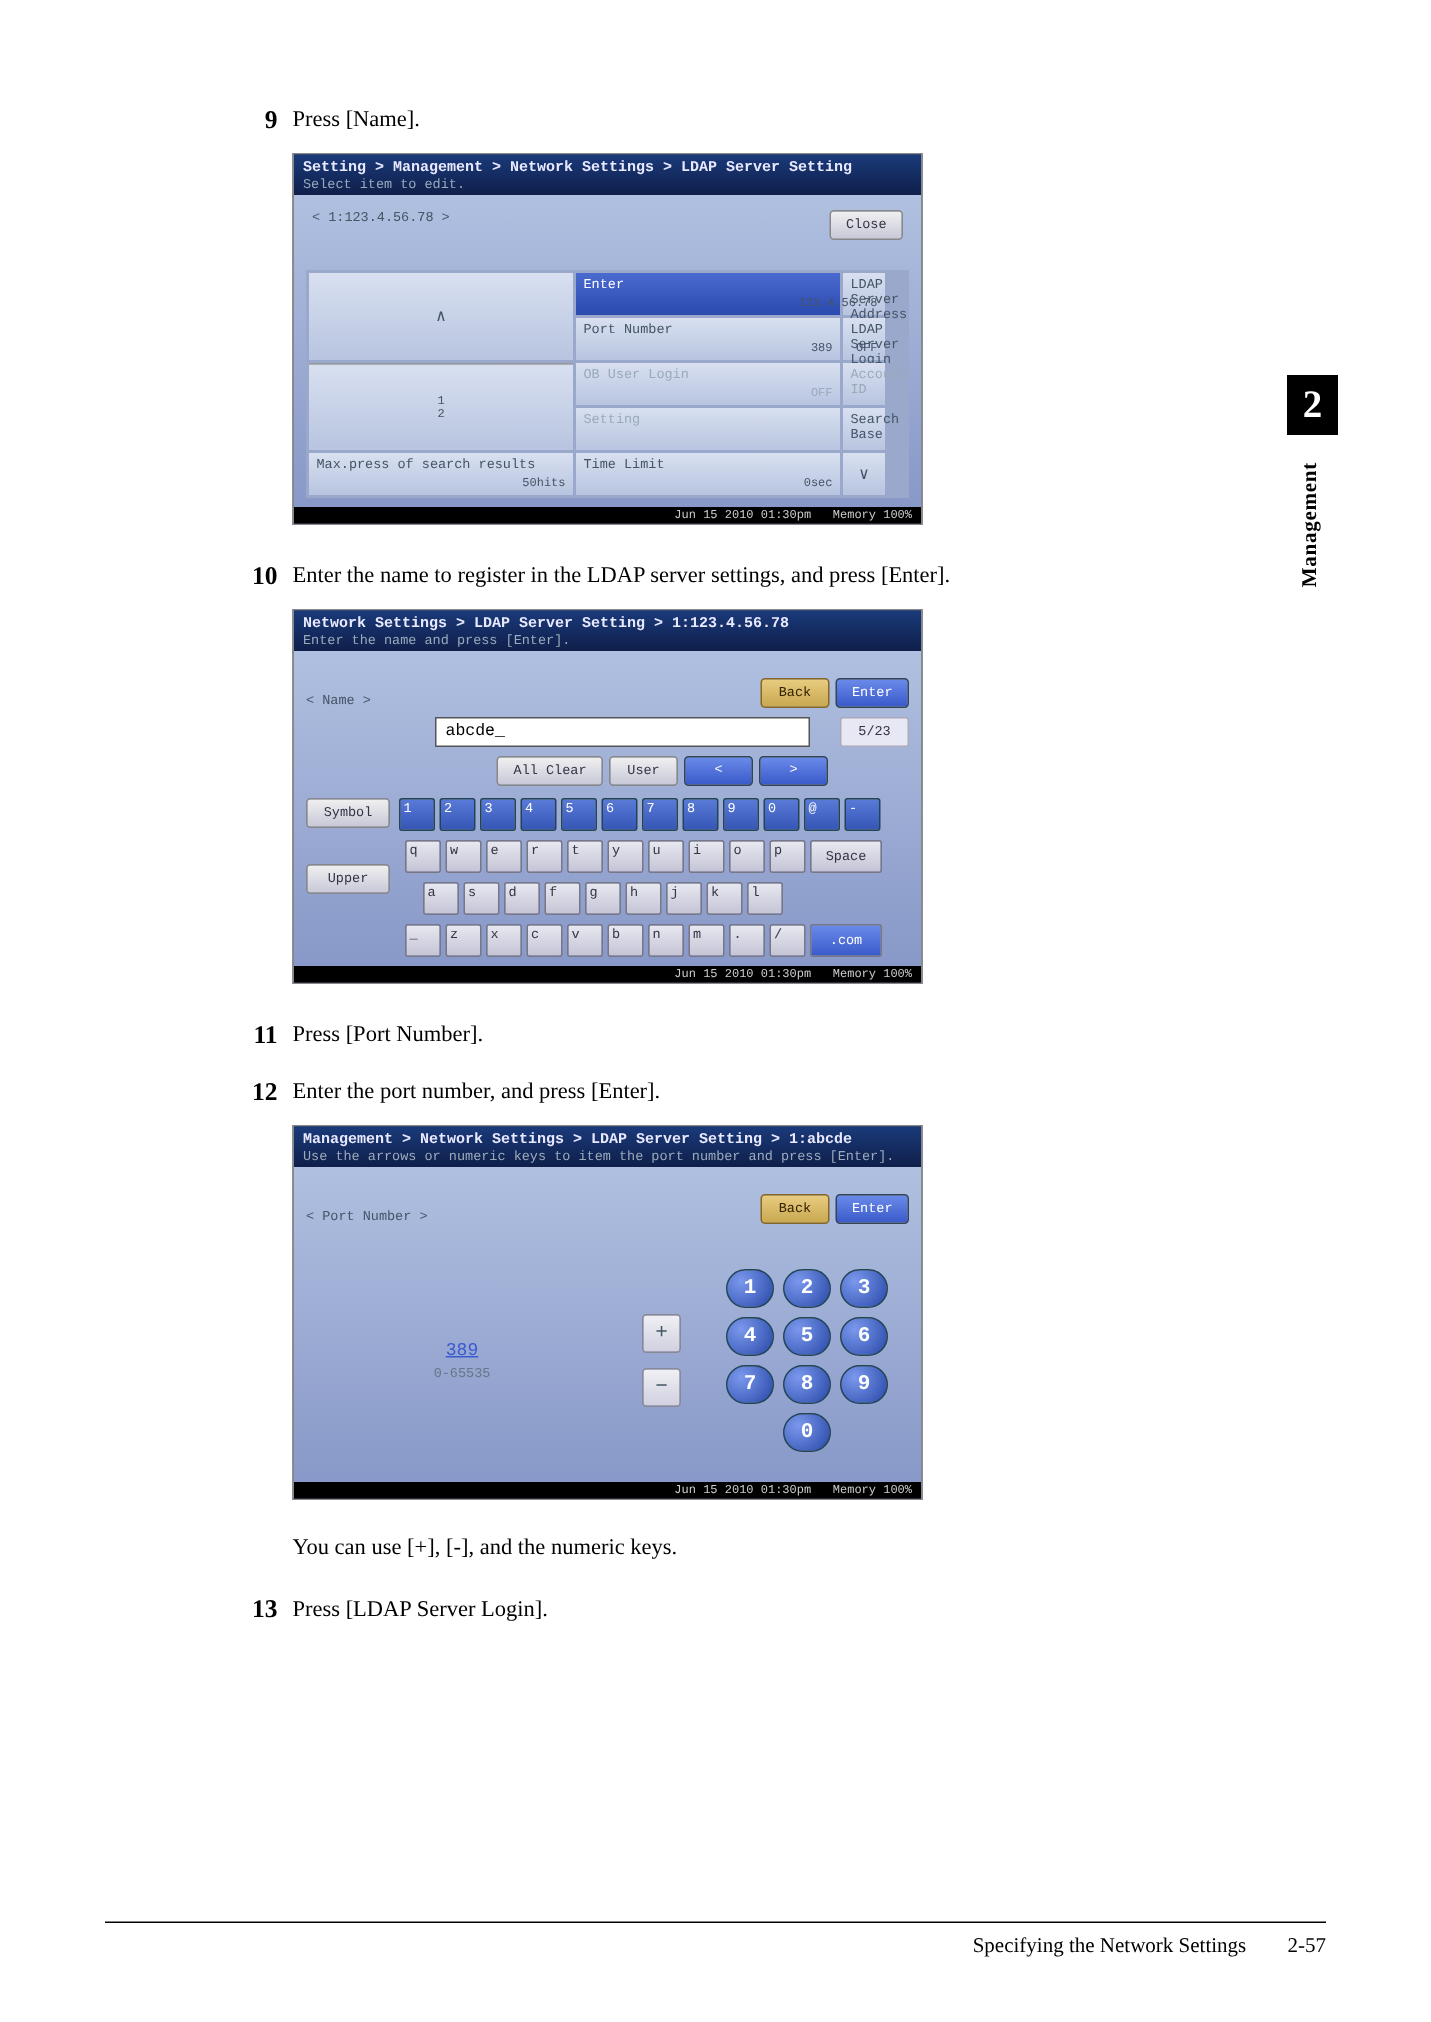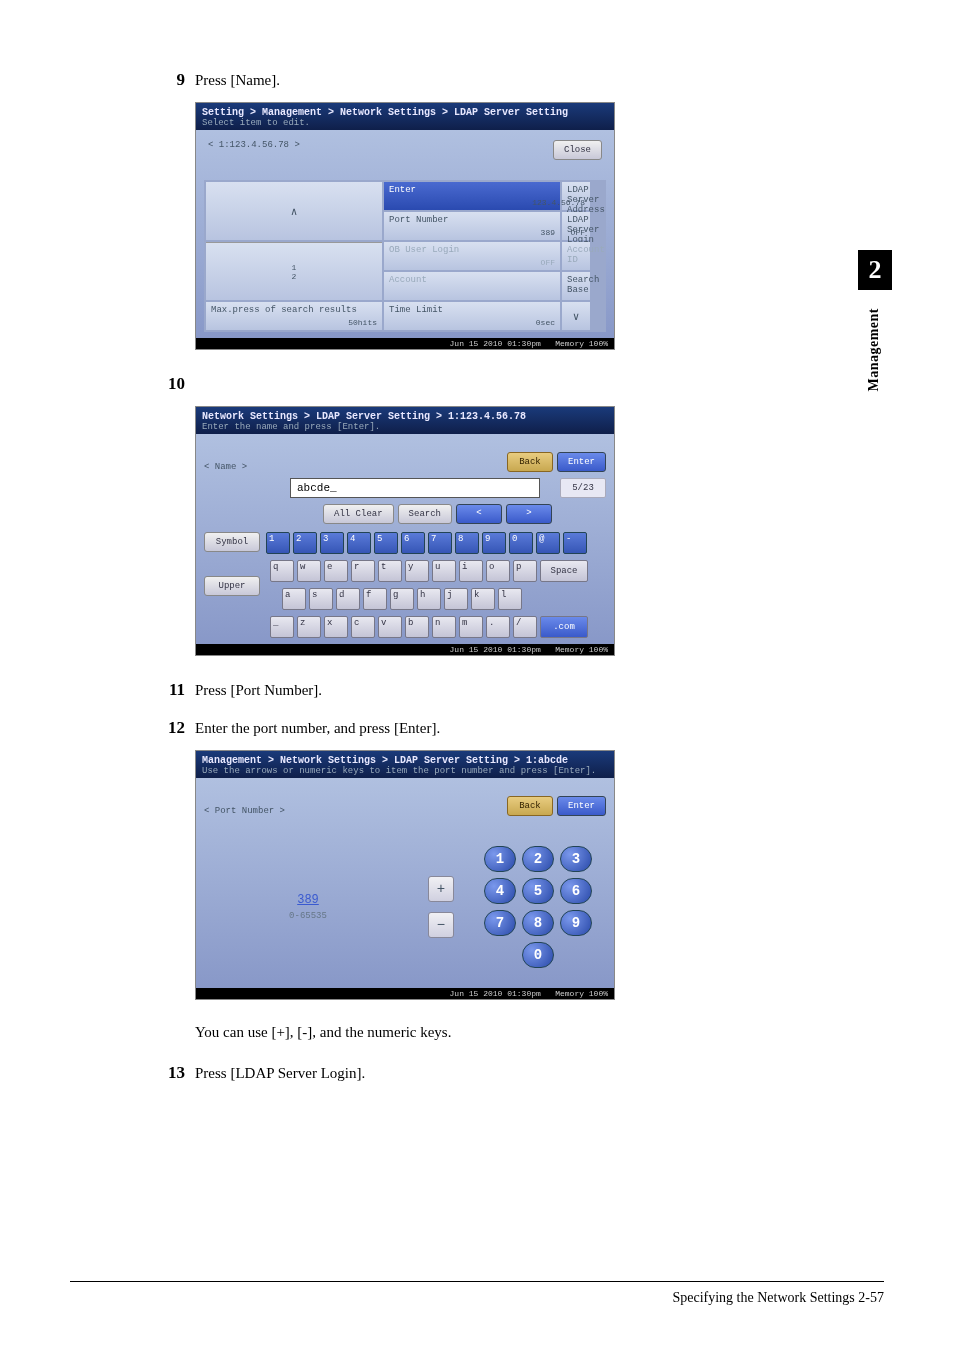--- a/index.html
+++ b/index.html
@@ -52,21 +52,21 @@
   .np-body { display: flex; padding: 30px 14px 14px 14px; gap: 30px; align-items: center; }
   .np-val { text-align: center; flex:1; }
   .np-val .cur { color: #3a5ad0; font-size: 12px; text-decoration: underline; }
   .np-val .rng { color: #678; font-size: 9px; margin-top: 4px; }
   .np-pm { display: flex; flex-direction: column; gap: 10px; }
   .np-pm .pmb { width: 26px; height: 26px; background: linear-gradient(#f0f0f4,#d0d0e0); border: 1px solid #889; border-radius: 3px; display: flex; align-items: center; justify-content: center; font-size: 14px; color: #456; }
   .np-grid { display: grid; grid-template-columns: repeat(3, 32px); gap: 6px; justify-content: center; }
   .np-key { width: 32px; height: 26px; border-radius: 13px; background: radial-gradient(circle at 30% 30%, #7a98ec, #2848a8); color: #fff; font-weight: bold; font-size: 14px; display: flex; align-items: center; justify-content: center; border: 1px solid #245; }
   .np-key.z { grid-column: 2; }
   .page-footer { position: absolute; bottom: 42px; left: 70px; right: 70px; border-top: 1px solid #000; padding-top: 8px; text-align: right; font-size: 14px; }
-  .page-footer .pn { }
+  .page-footer .pn { margin-left: 24px; }
   .top-right { position: absolute; right:4px; top:2px; display:flex; gap:4px; }
 </style>
 </head>
 <body>
 
 <div class="side-tab">
   <div class="side-num">2</div>
   <div class="side-label">Management</div>
 </div>
 
@@ -97,33 +97,34 @@
         <div class="cell"><span>Port Number</span><span class="val">389</span></div>
         <div class="cell"><span>LDAP Server Login</span><span class="val">OFF</span></div>
 
         <div class="cell dis"><span>OB User Login</span><span class="val">OFF</span></div>
         <div class="cell dis"><span>Account ID</span></div>
         <div class="side-cell tab" style="grid-row:3/span 2">
             <span>1</span>
             <span>2</span>
           </div>
 
-        <div class="cell dis"><span>Account</span></div>
+        <div class="cell dis"><span>Setting</span></div>
         <div class="cell"><span>Search Base</span></div>
 
         <div class="cell"><span>Max.press of search results</span><span class="val">50hits</span></div>
         <div class="cell"><span>Time Limit</span><span class="val">0sec</span></div>
         <div class="side-cell">∨</div>
       </div>
     </div>
     <div class="footer-bar"><span>Jun 15 2010 01:30pm</span>&nbsp;&nbsp;&nbsp;<span>Memory  100%</span></div>
   </div>
 
   <div class="step">
     <div class="step-num">10</div>
+    <div class="step-text">Enter the name to register in the LDAP server settings, and press [Enter].</div>
   </div>
 
   <div class="screen">
     <div class="scr-header">
       <div class="scr-bc">Network Settings &gt; LDAP Server Setting &gt; 1:123.4.56.78</div>
       <div class="scr-sub">Enter the name and press [Enter].</div>
     </div>
     <div class="scr-body">
       <div class="kb-top">
         <span class="lbl">&lt; Name &gt;</span>
@@ -132,21 +133,21 @@
           <span class="btn blue">Enter</span>
         </div>
       </div>
       <div class="kb-input-row">
         <div style="width:80px"></div>
         <div class="kb-input">abcde_</div>
         <div class="kb-count">5/23</div>
       </div>
       <div class="kb-util">
         <span class="btn" style="min-width:56px">All Clear</span>
-        <span class="btn">Search</span>
+        <span class="btn">User</span>
         <span class="btn blue nbtn">&lt;</span>
         <span class="btn blue nbtn">&gt;</span>
         <div style="width:50px"></div>
       </div>
       <div class="kb-area">
         <div class="kb-side">
           <span class="btn" style="width:56px">Symbol</span>
           <span class="btn" style="width:56px">Upper</span>
         </div>
         <div class="kb-rows">

